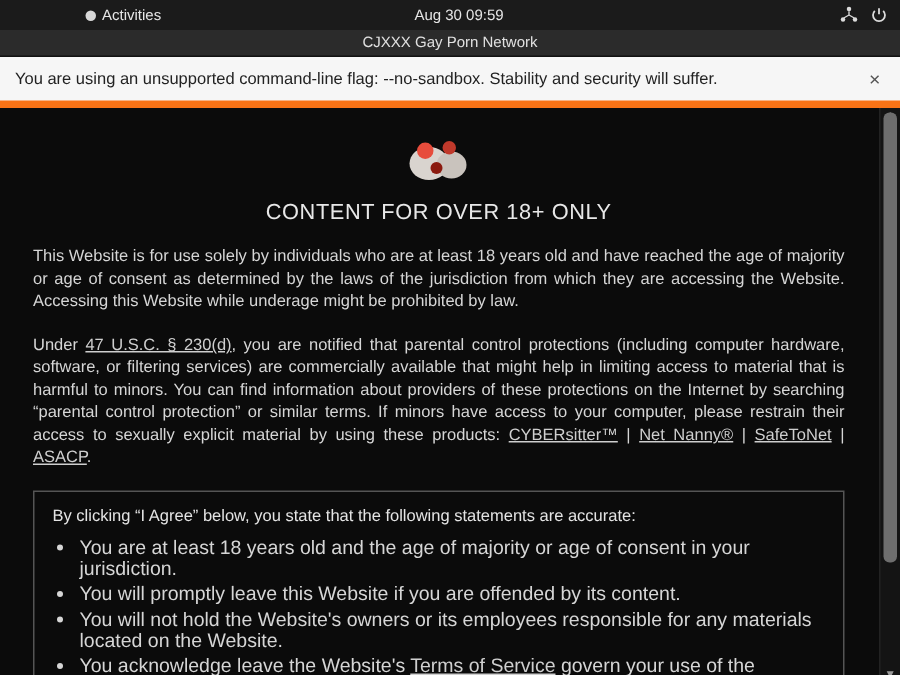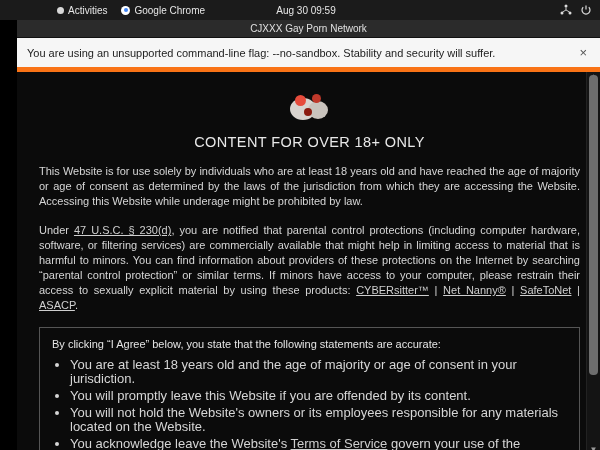--- a/index.html
+++ b/index.html
@@ -75,21 +75,20 @@
     gap: 8px;
     padding-right: 8px;
   }
   .icon-sm { width: 12px; height: 12px; display: inline-block; }
 
   
   .window {
     height: 430px;
     background: #1d4ed8;
     position: relative;
-    margin-left: 17px;
   }
   .titlebar {
     height: 17px;
     background: #2b2b2b;
     color: #e0e0e0;
     font-size: 10px;
     display: flex;
     align-items: center;
     justify-content: center;
     border-bottom: 1px solid #111;
@@ -210,24 +209,20 @@
   .scrollbar .arrow.down { bottom: 0; }
 </style>
 </head>
 <body>
 
 <div class="topbar">
   <div class="left">
     <div class="tb-item">
       <span class="dot"></span>
       <span>Activities</span>
-    </div>
-    <div class="tb-item">
-      <span class="chrome-dot"></span>
-      <span>Google Chrome</span>
     </div>
   </div>
   <div class="center">Aug 30 09:59</div>
   <div class="right">
     <span class="icon-sm">
       <svg width="12" height="12" viewBox="0 0 12 12">
         <circle cx="6" cy="2" r="1.5" fill="#dcdcdc"></circle>
         <circle cx="2" cy="9" r="1.5" fill="#dcdcdc"></circle>
         <circle cx="10" cy="9" r="1.5" fill="#dcdcdc"></circle>
         <path d="M6 3.5 L6 6 M6 6 L2.5 8 M6 6 L9.5 8" stroke="#dcdcdc" stroke-width="0.9" fill="none"></path>

